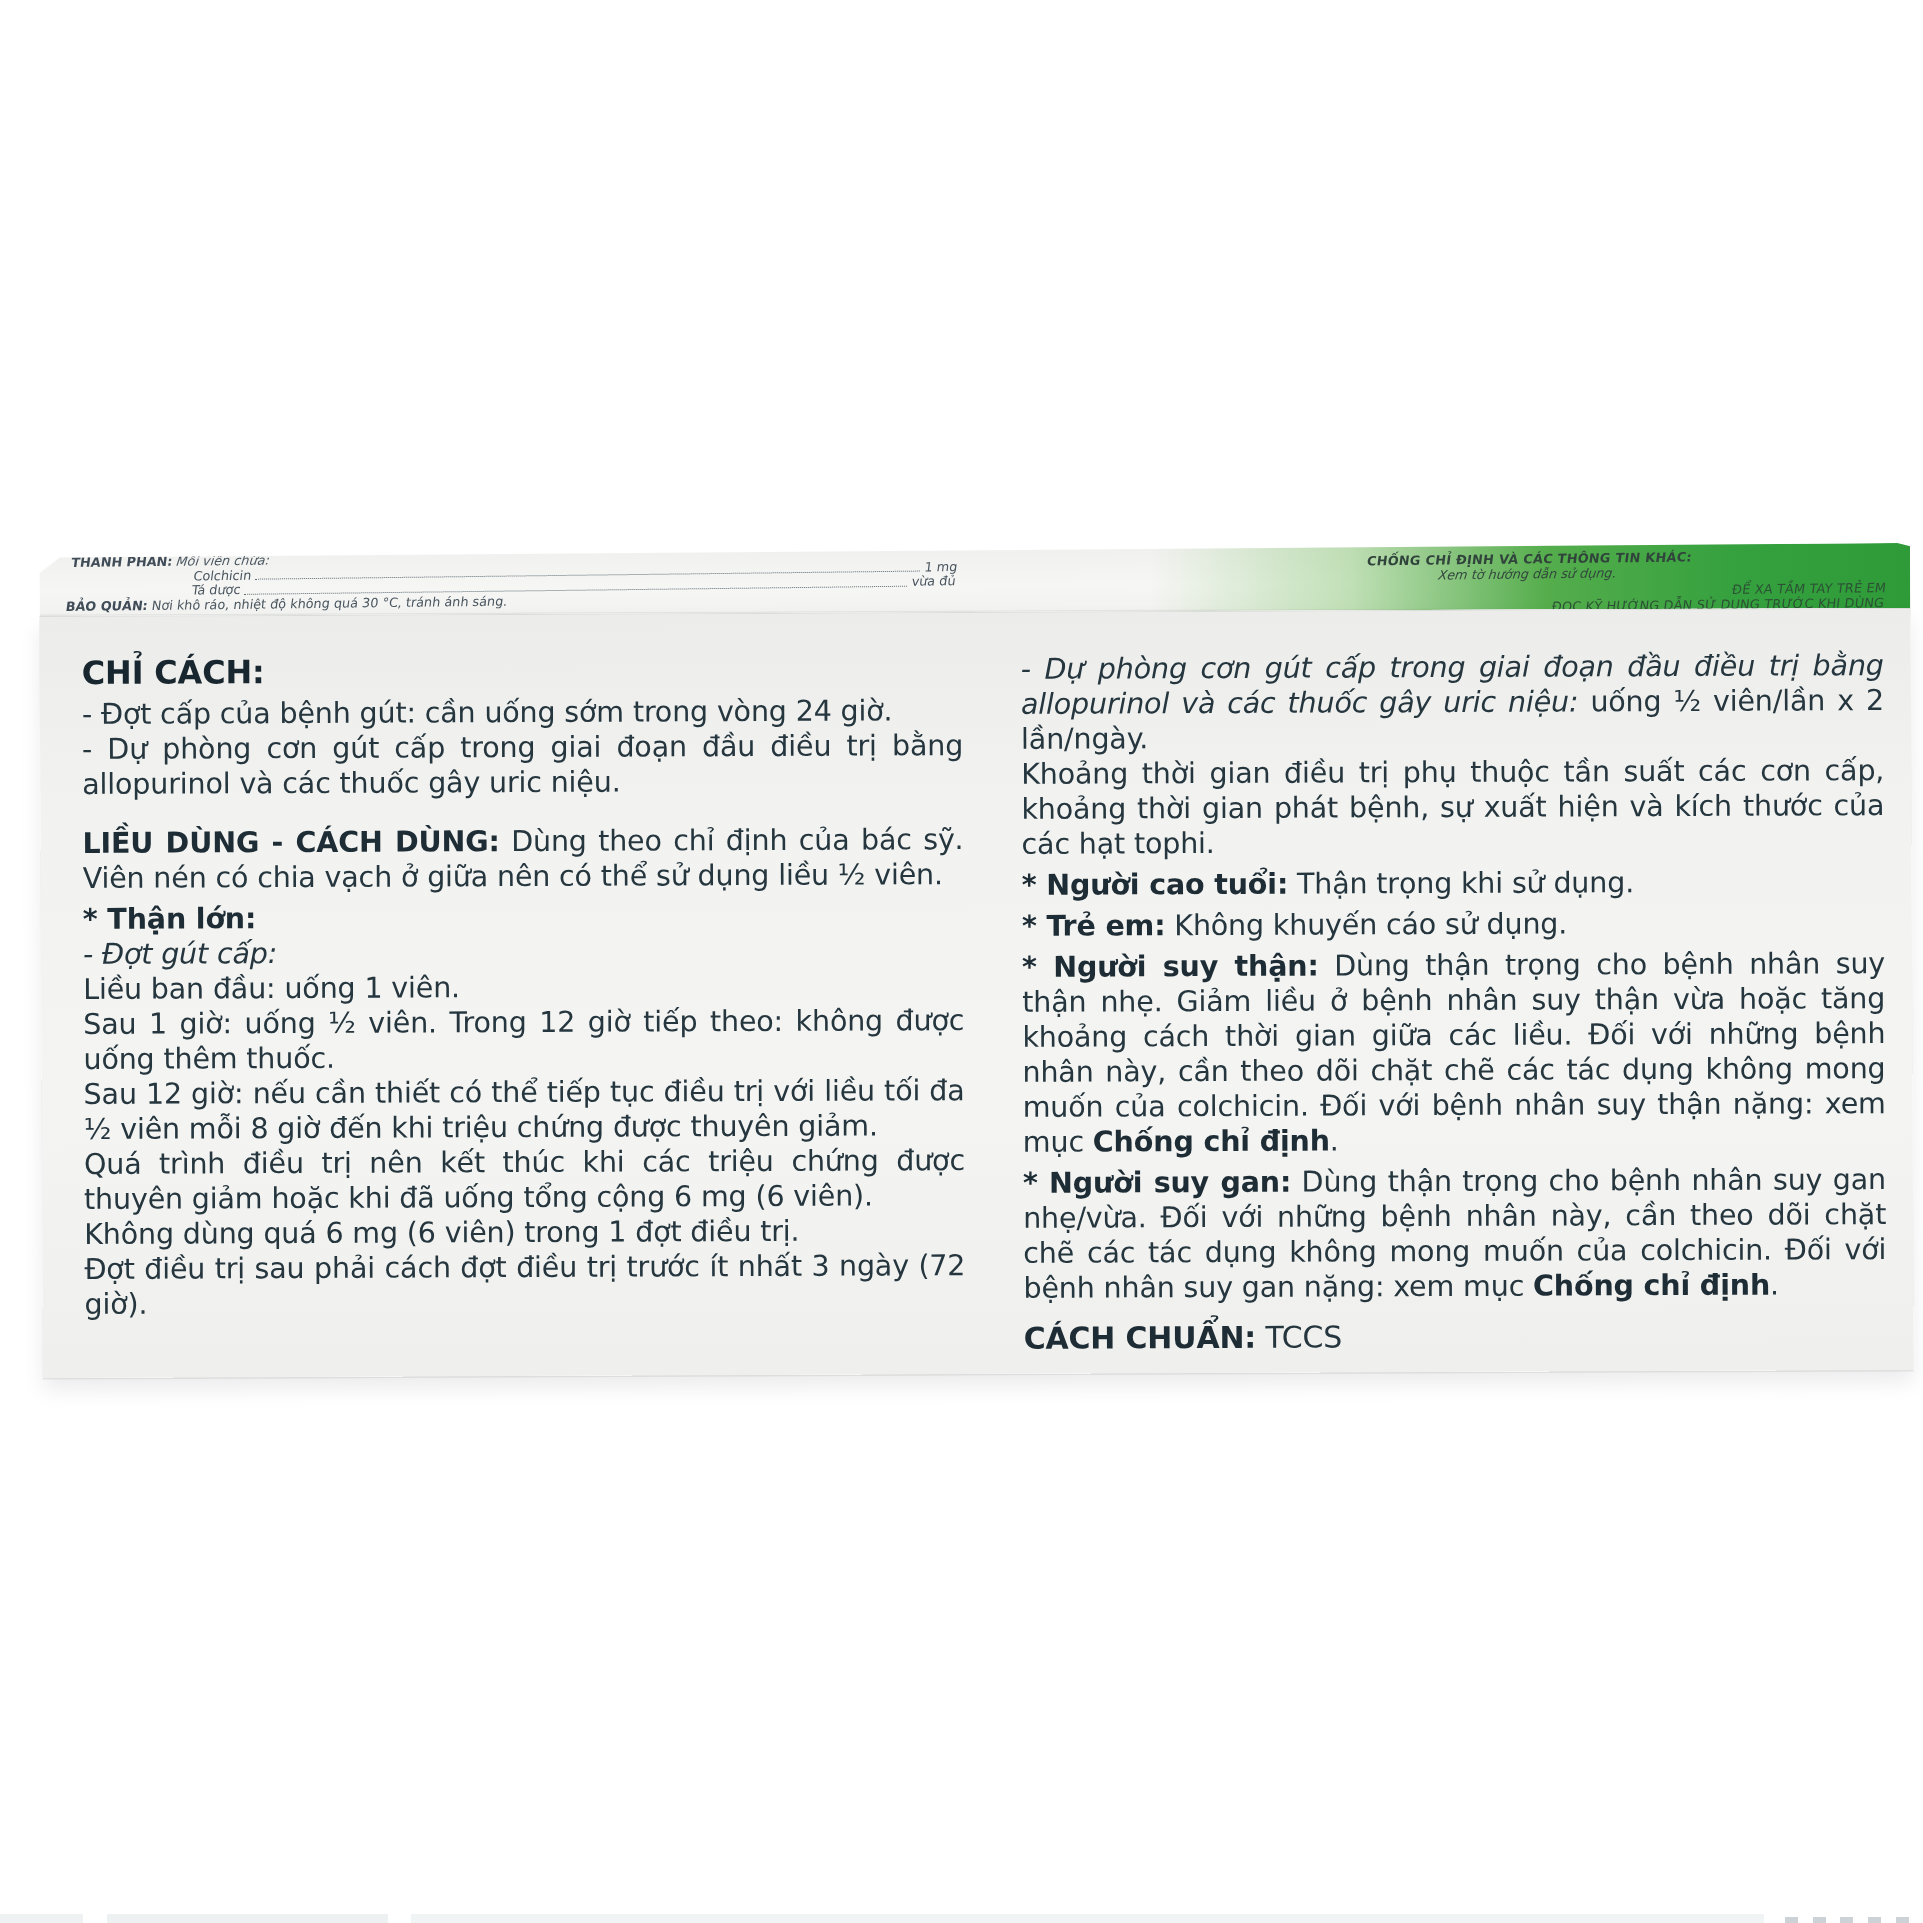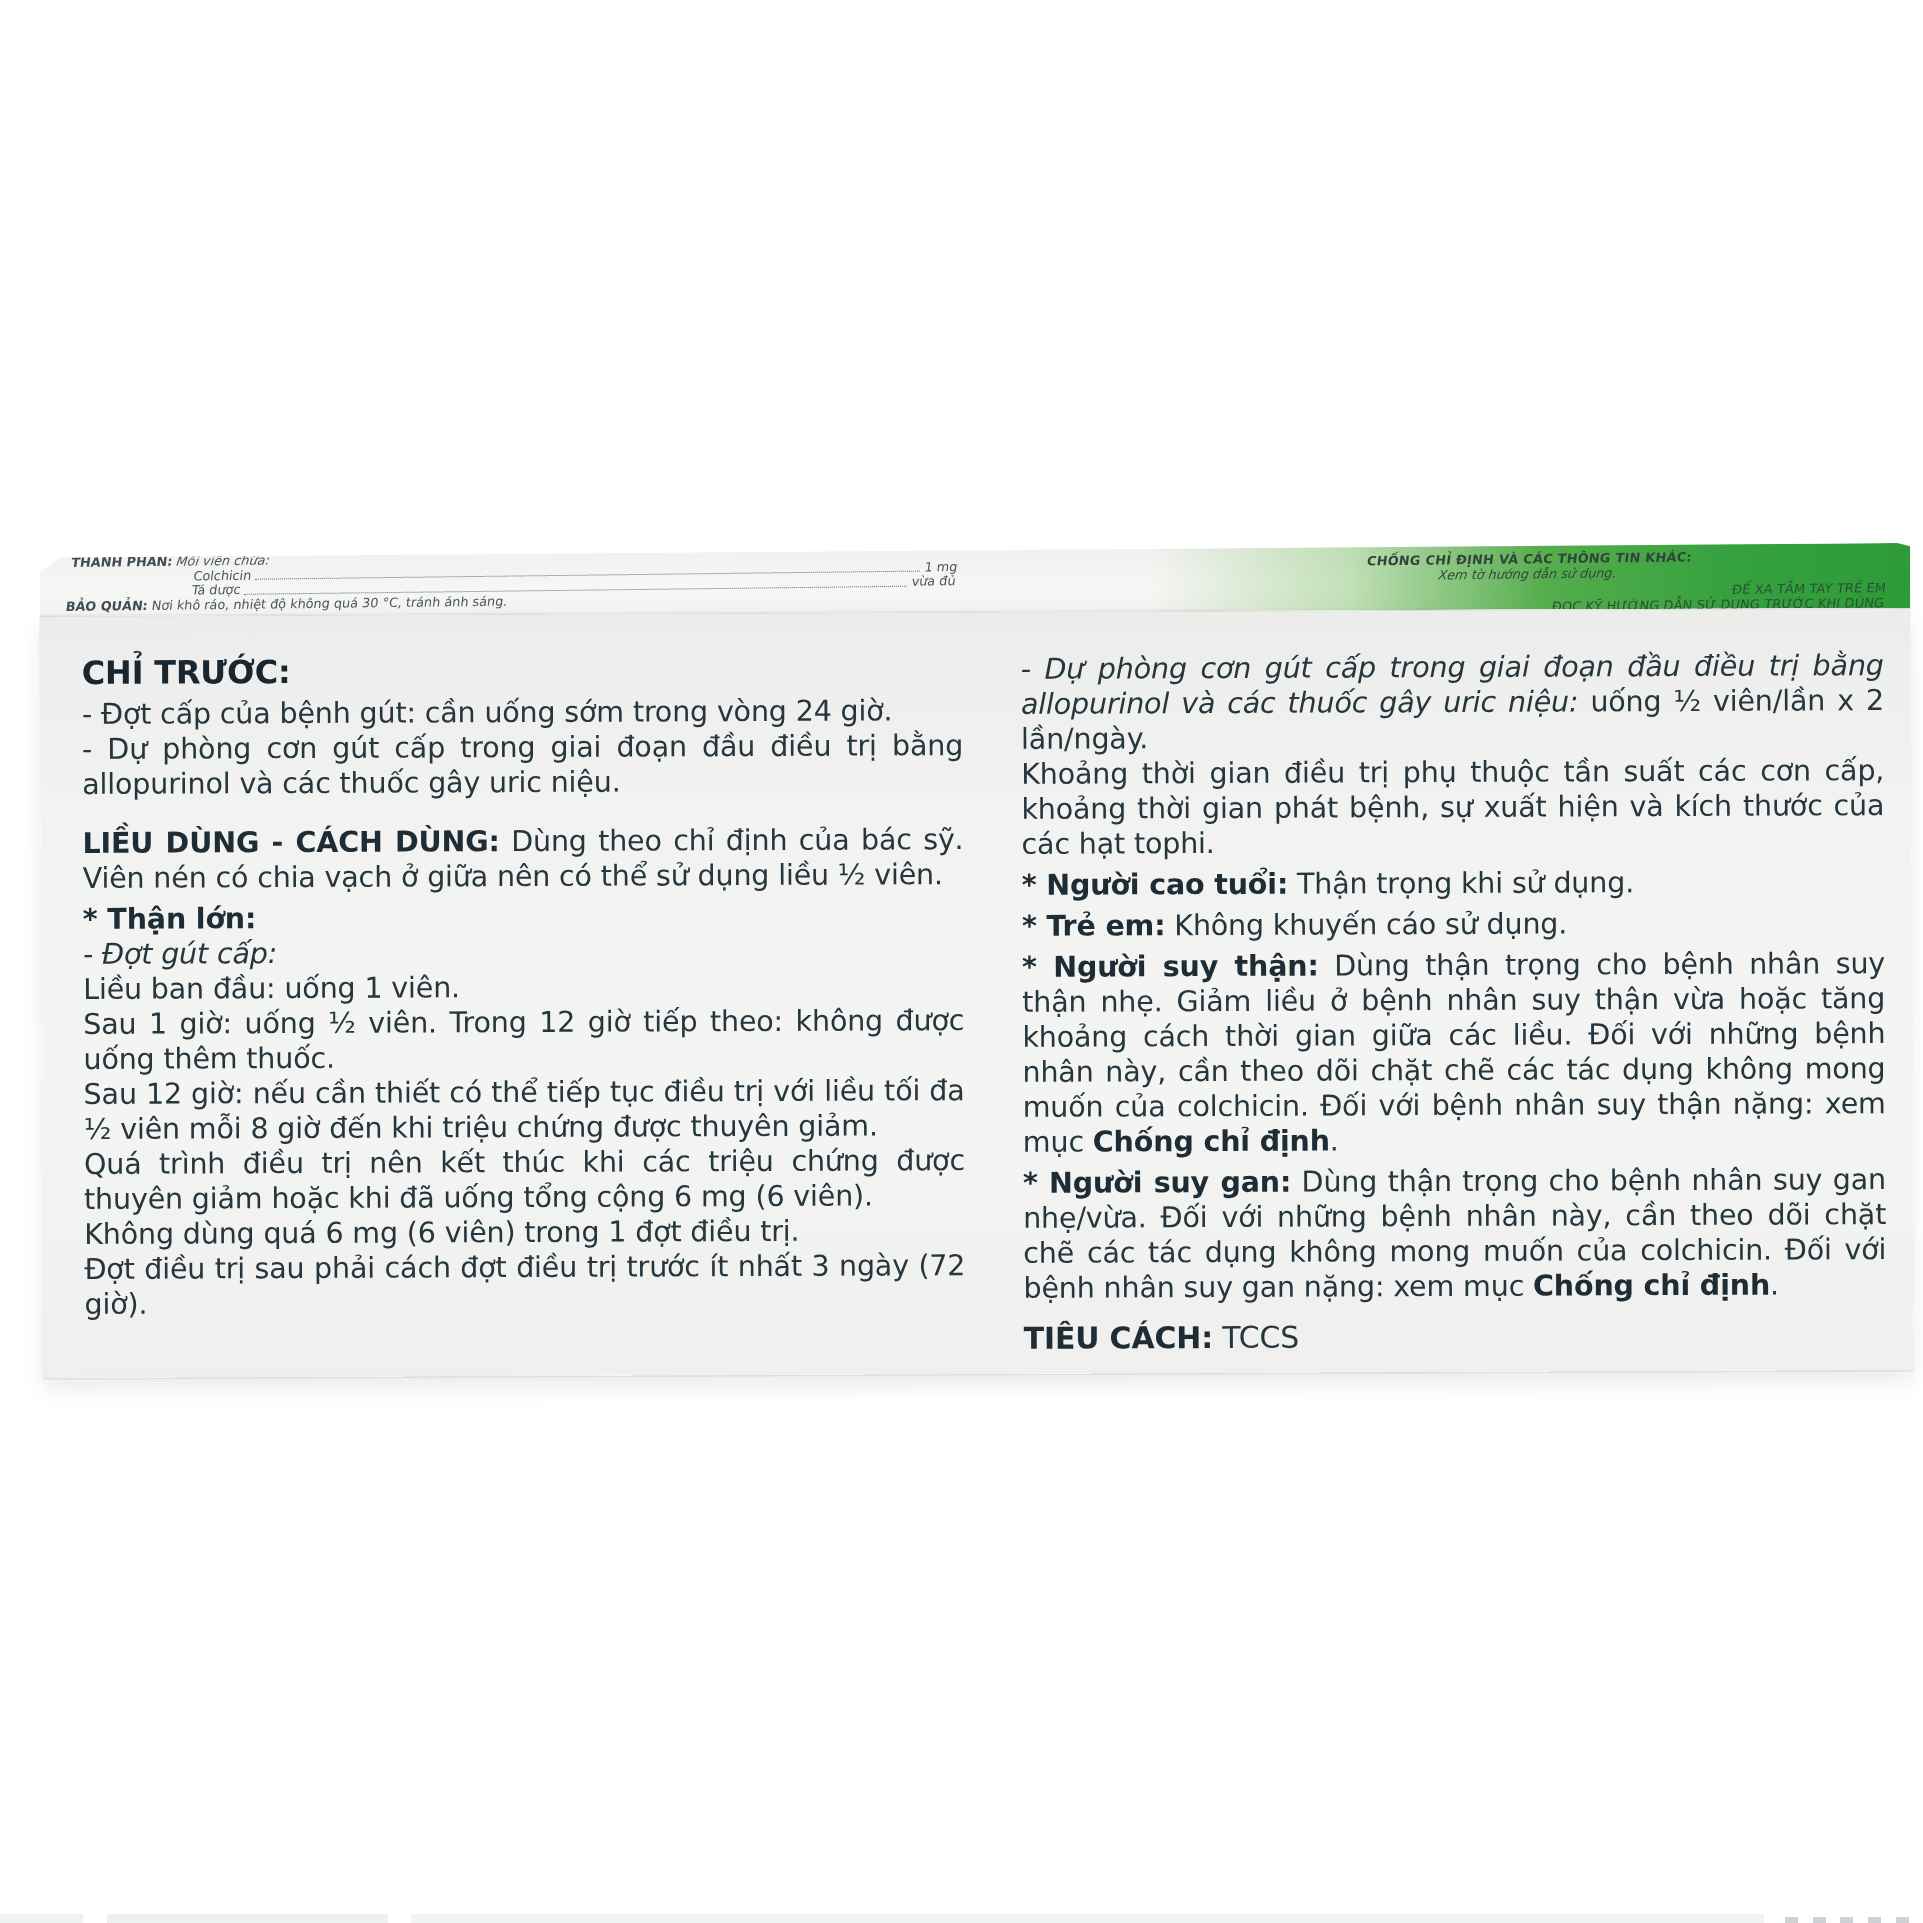--- a/index.html
+++ b/index.html
@@ -93,41 +93,41 @@
       <div class="panel-green-text">
         <div class="gh">CHỐNG CHỈ ĐỊNH VÀ CÁC THÔNG TIN KHÁC:</div>
         <div class="gn">Xem tờ hướng dẫn sử dụng.</div>
         <div class="warn">ĐỂ XA TẦM TAY TRẺ EM</div>
         <div class="warn" style="margin-top:0;">ĐỌC KỸ HƯỚNG DẪN SỬ DỤNG TRƯỚC KHI DÙNG</div>
       </div>
     </div>
 
     <div class="face">
       <div class="col col-left">
-          <p class="para heading"><span class="b">CHỈ TRƯỚC:</span></p>
+          <p class="para heading"><span class="b">CHỈ CÁCH:</span></p>
           <p class="para"><span>- Đợt cấp của bệnh gút: cần uống sớm trong vòng 24 giờ.</span></p>
           <p class="para"><span>- Dự phòng cơn gút cấp trong giai đoạn đầu điều trị bằng allopurinol và các thuốc gây uric niệu.</span></p>
           <p class="para spaced"><span class="b">LIỀU DÙNG - CÁCH DÙNG:</span><span> Dùng theo chỉ định của bác sỹ. Viên nén có chia vạch ở giữa nên có thể sử dụng liều ½ viên.</span></p>
           <p class="para star"><span class="b">* Thận lớn:</span></p>
           <p class="para"><span class="i">- Đợt gút cấp:</span></p>
           <p class="para"><span>Liều ban đầu: uống 1 viên.</span></p>
           <p class="para"><span>Sau 1 giờ: uống ½ viên. Trong 12 giờ tiếp theo: không được uống thêm thuốc.</span></p>
           <p class="para"><span>Sau 12 giờ: nếu cần thiết có thể tiếp tục điều trị với liều tối đa ½ viên mỗi 8 giờ đến khi triệu chứng được thuyên giảm.</span></p>
           <p class="para"><span>Quá trình điều trị nên kết thúc khi các triệu chứng được thuyên giảm hoặc khi đã uống tổng cộng 6 mg (6 viên).</span></p>
           <p class="para"><span>Không dùng quá 6 mg (6 viên) trong 1 đợt điều trị.</span></p>
           <p class="para"><span>Đợt điều trị sau phải cách đợt điều trị trước ít nhất 3 ngày (72 giờ).</span></p>
         </div>
       <div class="col col-right">
           <p class="para"><span class="i">- Dự phòng cơn gút cấp trong giai đoạn đầu điều trị bằng allopurinol và các thuốc gây uric niệu:</span><span> uống ½ viên/lần x 2 lần/ngày.</span></p>
           <p class="para"><span>Khoảng thời gian điều trị phụ thuộc tần suất các cơn cấp, khoảng thời gian phát bệnh, sự xuất hiện và kích thước của các hạt tophi.</span></p>
           <p class="para star"><span class="b">* Người cao tuổi:</span><span> Thận trọng khi sử dụng.</span></p>
           <p class="para star"><span class="b">* Trẻ em:</span><span> Không khuyến cáo sử dụng.</span></p>
           <p class="para star"><span class="b">* Người suy thận:</span><span> Dùng thận trọng cho bệnh nhân suy thận nhẹ. Giảm liều ở bệnh nhân suy thận vừa hoặc tăng khoảng cách thời gian giữa các liều. Đối với những bệnh nhân này, cần theo dõi chặt chẽ các tác dụng không mong muốn của colchicin. Đối với bệnh nhân suy thận nặng: xem mục </span><span class="b">Chống chỉ định</span><span>.</span></p>
           <p class="para star"><span class="b">* Người suy gan:</span><span> Dùng thận trọng cho bệnh nhân suy gan nhẹ/vừa. Đối với những bệnh nhân này, cần theo dõi chặt chẽ các tác dụng không mong muốn của colchicin. Đối với bệnh nhân suy gan nặng: xem mục </span><span class="b">Chống chỉ định</span><span>.</span></p>
-          <p class="para standard"><span class="b">TIÊU CÁCH:</span><span> TCCS</span></p>
+          <p class="para standard"><span class="b">CÁCH CHUẨN:</span><span> TCCS</span></p>
         </div>
     </div>
   </div>
 
   <div class="strip s1"></div>
   <div class="strip s2"></div>
   <div class="strip s3"></div>
   <div class="dash" style="left:1785px;"></div>
   <div class="dash" style="left:1813px;"></div>
   <div class="dash" style="left:1840px;"></div>

